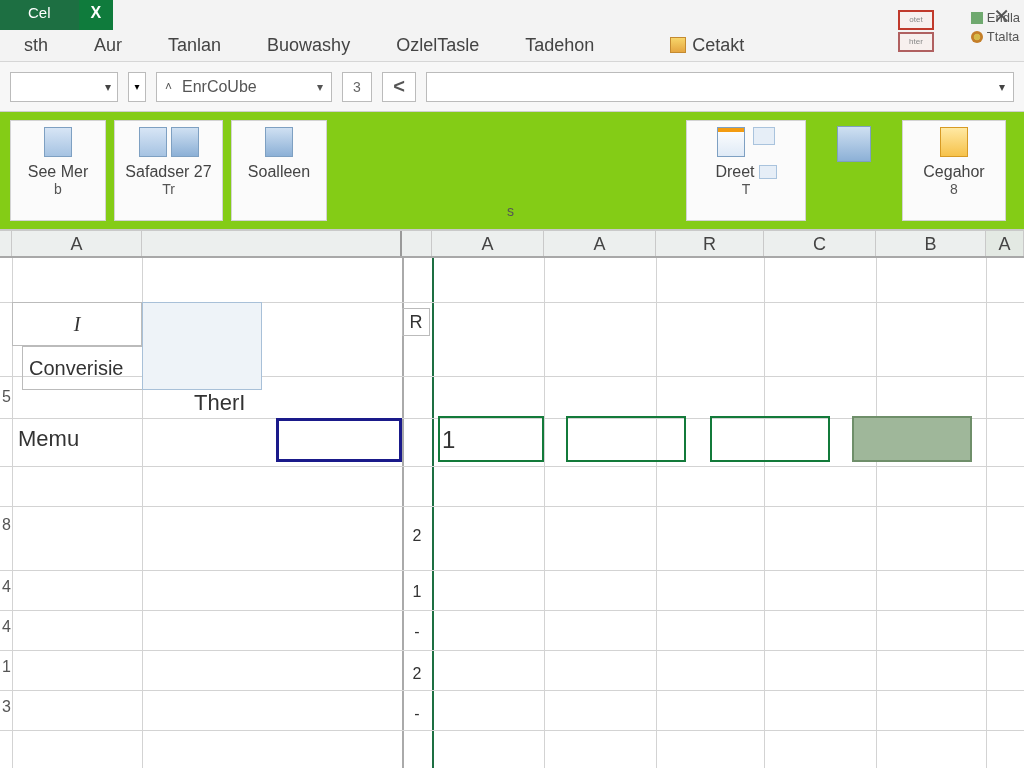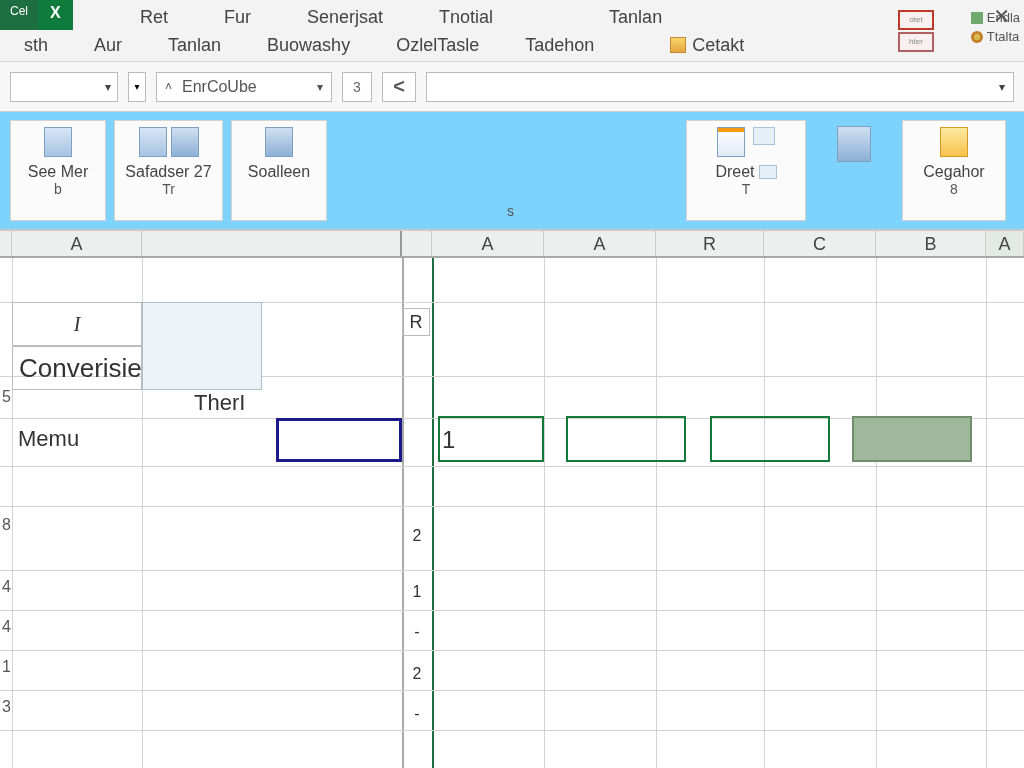--- a/index.html
+++ b/index.html
@@ -1,21 +1,21 @@
 <!DOCTYPE html>
 <html><head>
 <meta charset="utf-8">
 <style>
   * { box-sizing: border-box; margin: 0; padding: 0; font-family: "Segoe UI", Tahoma, sans-serif; }
   body { background: #ffffff; width: 1024px; height: 768px; overflow: hidden; position: relative; }
 
   
   .titlebar { background: #f3f3f3; height: 62px; border-bottom: 1px solid #d6d6d6; position: relative; }
   .app-badge { position: absolute; left: 0; top: 0; height: 30px; display: flex; }
-  .app-badge span:first-child { background: #1d6f42; color: #fff; font-size: 12px; padding: 4px 10px; }
+  .app-badge span:first-child { background: #1d6f42; color: #fff; font-size: 15px; padding: 4px 28px; }
   .app-badge span:last-child { background: #0f7b3c; color: #fff; font-size: 16px; font-weight: bold; padding: 4px 12px; }
   .close-x { position: absolute; right: 14px; top: 4px; font-size: 20px; color: #555; }
   .top-row-1, .top-row-2 { position: absolute; left: 0; width: 100%; display: flex; align-items: center; font-size: 18px; color: #444; }
   .top-row-1 { top: 4px; height: 26px; padding-left: 140px; gap: 56px; }
   .top-row-2 { top: 32px; height: 26px; padding-left: 24px; gap: 46px; }
   .top-row-1 .tab, .top-row-2 .tab { white-space: nowrap; }
   .tool-icon-group { position: absolute; right: 90px; top: 10px; display: flex; gap: 6px; align-items: center; }
   .tiny-pane { width: 36px; height: 20px; border: 2px solid #c0392b; background: #f7f0ee; font-size: 8px; text-align: center; line-height: 16px; color: #888; }
   .tiny-pane + .tiny-pane { border-color: #b06060; }
   .right-labels { position: absolute; right: 4px; top: 10px; font-size: 13px; color: #555; }
@@ -32,21 +32,21 @@
   .fn-box { height: 30px; border: 1px solid #bbb; background:#fff; display:flex; align-items:center; padding: 0 8px; font-size: 16px; color:#555; }
   .fn-box.left { width: 176px; }
   .fn-box .caret-up { margin-right: 10px; font-size:12px; }
   .fn-box .chev { margin-left:auto; font-size:12px; }
   .sq-num { width: 30px; height: 30px; border:1px solid #bbb; background:#fff; text-align:center; line-height:28px; font-size:14px; color:#666;}
   .arrow-back { width: 34px; height: 30px; border:1px solid #bbb; background:#fff; text-align:center; line-height:26px; font-size:20px; color:#555; font-weight: bold;}
   .long-fn { flex: 1; height: 30px; border:1px solid #bbb; background:#fff; display:flex; align-items:center; justify-content:flex-end; padding-right:8px;}
   .long-fn .chev { font-size:12px; color:#444;}
 
   
-  .ribbon { background: #7dd3fc; height: 118px; border-bottom: 1px solid #c9c9c9; display:flex; align-items: stretch; padding: 8px 10px; position: relative; }
+  .ribbon { background: #84cc16; height: 118px; border-bottom: 1px solid #c9c9c9; display:flex; align-items: stretch; padding: 8px 10px; position: relative; }
   .rgroup { border: 1px solid #d3d3d3; background: #fbfbfb; margin-right: 8px; padding: 6px 10px 2px 10px; display:flex; flex-direction:column; align-items:center; position: relative; }
   .ricon-row { display:flex; gap: 4px; }
   .ricon { width: 28px; height: 30px; background: linear-gradient(#d7e5f5,#a6c3e2); border:1px solid #7ea0c2; }
   .ricon.blue2 { background: linear-gradient(#cfe0f2,#8cb0d6); }
   .ricon.sheet { background: linear-gradient(#fff,#dfeaf6); display:flex; flex-direction:column;}
   .ricon.sheet::before { content:""; height:4px; background:#f39c12; display:block;}
   .ricon.yellow { background: linear-gradient(#ffe9a3,#f6c24b); border-color:#d79a24;}
   .rlabel { font-size: 16px; color:#444; text-align:center; margin-top: 6px; white-space: nowrap;}
   .rsub { font-size: 14px; color:#555; text-align:center; }
   .spacer { flex: 1; }
@@ -80,27 +80,20 @@
 </head>
 <body>
 
 <div class="titlebar">
   <div class="app-badge">
     <span>Cel</span>
     <span>X</span>
   </div>
   <div class="close-x">✕</div>
 
-  <div class="top-row-1">
-    <span class="tab">Ret</span>
-    <span class="tab">Fur</span>
-    <span class="tab">Senerjsat</span>
-    <span class="tab">Tnotial</span>
-    <span class="tab" style="margin-left:60px">Tanlan</span>
-  </div>
   <div class="top-row-2">
     <span class="tab">sth</span>
     <span class="tab">Aur</span>
     <span class="tab">Tanlan</span>
     <span class="tab">Buowashy</span>
     <span class="tab">OzlelTasle</span>
     <span class="tab">Tadehon</span>
     <span class="tab" style="display:flex;align-items:center;gap:6px;margin-left:30px">
         <span class="cube-ico"></span>
         <span>Cetakt</span>
@@ -224,21 +217,21 @@
   <div class="hline" style="top:160px"></div>
   <div class="hline" style="top:208px"></div>
   <div class="hline" style="top:248px"></div>
   <div class="hline" style="top:312px"></div>
   <div class="hline" style="top:352px"></div>
   <div class="hline" style="top:392px"></div>
   <div class="hline" style="top:432px"></div>
   <div class="hline" style="top:472px"></div>
 
   <div class="cell cI" style="left:12px;top:44px;width:130px;height:44px;border:1px solid #bbb">I</div>
-  <div class="cell" style="left:12px;top:88px;width:130px;height:44px;border:1px solid #bbb;font-size:26px">Converisie</div>
+  <div class="cell" style="left:22px;top:88px;width:130px;height:44px;border:1px solid #bbb;font-size:20px">Converisie</div>
   <div class="cell" style="left:12px;top:160px;width:130px;height:42px;font-size:22px">Memu</div>
 
   <div class="cell" style="left:142px;top:44px;width:120px;height:88px;background:#eef3f8;border:1px solid #a8c0d8"></div>
   <div class="cell" style="left:188px;top:128px;width:80px;height:34px;font-size:22px">TherI</div>
 
   <div class="cell" style="left:402px;top:50px;width:28px;height:28px;border:1px solid #bbb;justify-content:center;padding:0;font-size:18px">R</div>
 
   <div class="active-cell" style="left:276px;top:160px;width:126px;height:44px"></div>
 
   <div class="cell" style="left:436px;top:162px;width:40px;height:40px;font-size:24px">1</div>

